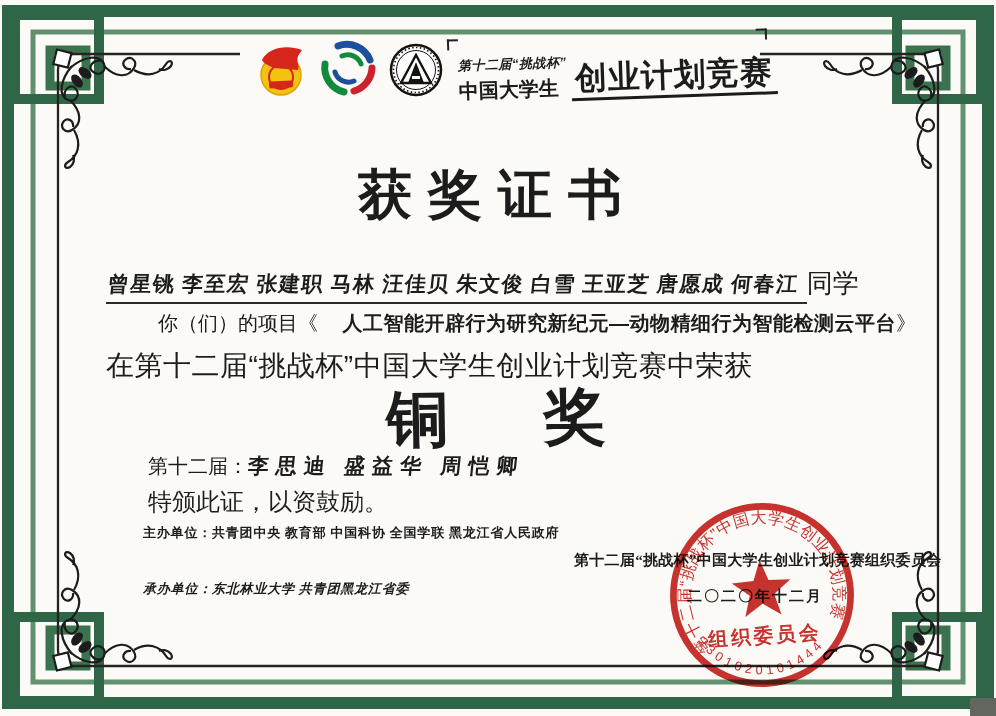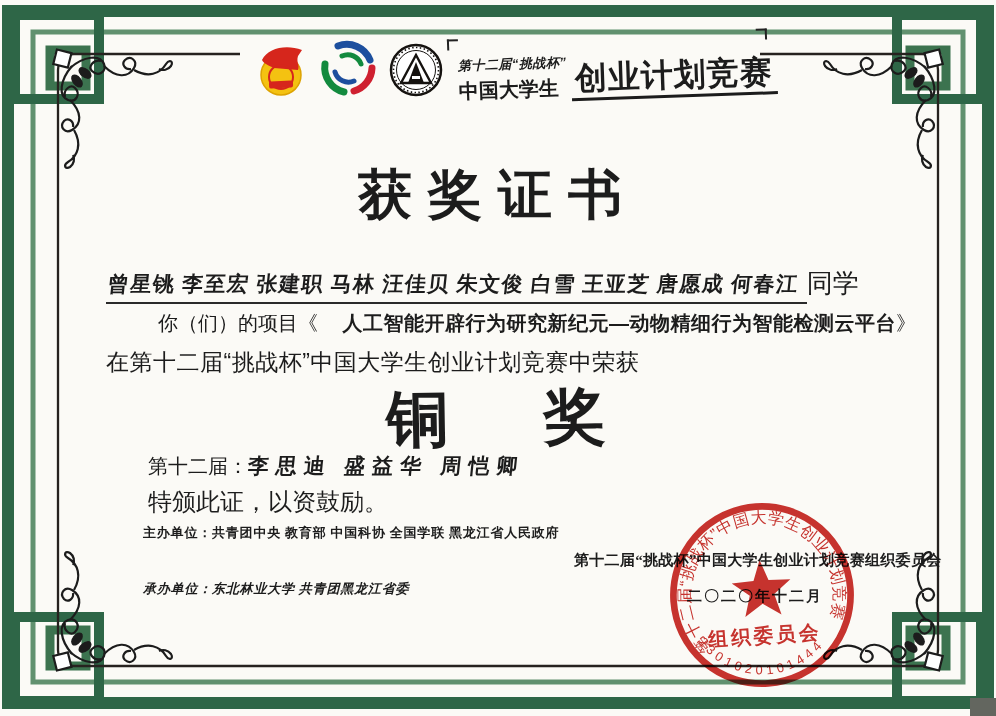--- a/index.html
+++ b/index.html
@@ -52,21 +52,21 @@
   .recipients-suffix{font-size:26px;font-family:Liberation Serif, serif;padding-bottom:3px;}
 
   
   .project-row{
     position:absolute;left:150px;top:310px;width:758px;display:flex;align-items:baseline;
     font-size:20px;font-family:"Liberation Sans","DejaVu Sans",sans-serif;white-space:nowrap;margin-left:8px;
   }
   .project-title{flex:1;text-align:right;font-weight:800;letter-spacing:.5px;}
 
   .competition-line{
-    position:absolute;left:106px;top:347px;font-size:23px;
+    position:absolute;left:106px;top:347px;font-size:28px;
     font-family:"Liberation Sans","DejaVu Sans",sans-serif;letter-spacing:.5px;
   }
 
   
   .award-row{
     position:absolute;left:0;top:376px;width:100%;text-align:center;
     font-size:62px;font-weight:900;word-spacing:72px;letter-spacing:4px;
     transform:rotate(-1deg);
   }
 

